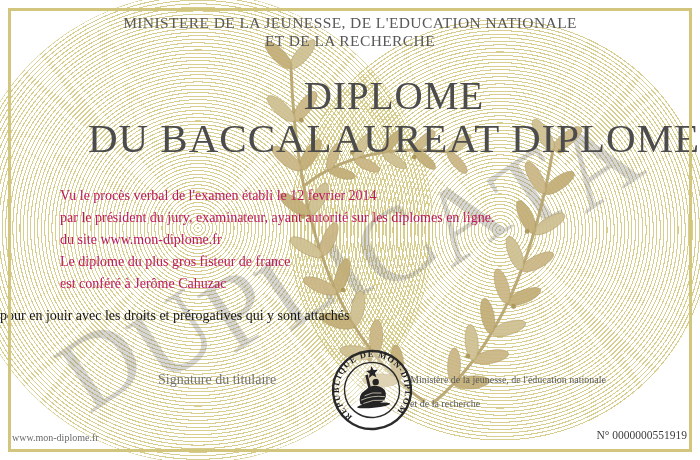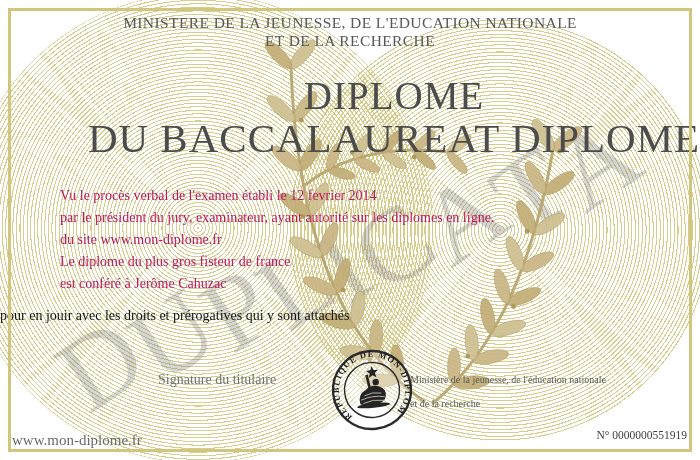--- a/index.html
+++ b/index.html
@@ -29,21 +29,21 @@
   .layer{position:absolute;z-index:4;}
   #header{left:0;top:14px;width:100%;text-align:center;color:#585858;
     font-size:15.5px;line-height:18px;letter-spacing:0.4px;}
   #title{left:0;top:74px;width:100%;text-align:center;color:#4c4c4c;margin-left:44px;}
   #title .t1{font-size:39px;line-height:43px;letter-spacing:1px;}
   #title .t2{font-size:41px;line-height:43px;letter-spacing:1px;}
   #body-text{left:60px;top:185px;color:#be185d;font-size:14px;line-height:22px;}
   #grant-line{left:0;top:308px;width:100%;text-align:left;color:#141414;font-size:14px;}
   #signature-label{left:158px;top:372px;color:#737373;font-size:14px;}
   #ministry{left:410px;top:368px;color:#5a5a5a;font-size:10px;line-height:24px;}
-  #footer-url{left:12px;top:432px;color:#696969;font-size:15px;}
+  #footer-url{left:12px;top:432px;color:#696969;font-size:10px;}
   #serial{right:13px;top:429px;color:#3d3d3d;font-size:11.5px;}
   #seal{position:absolute;left:330px;top:348px;z-index:5;}
 </style>
 </head>
 <body>
 
 <div id="page">
 
   <div id="rosette-left" class="rosette"></div>
   <div id="rosette-right" class="rosette"></div>

